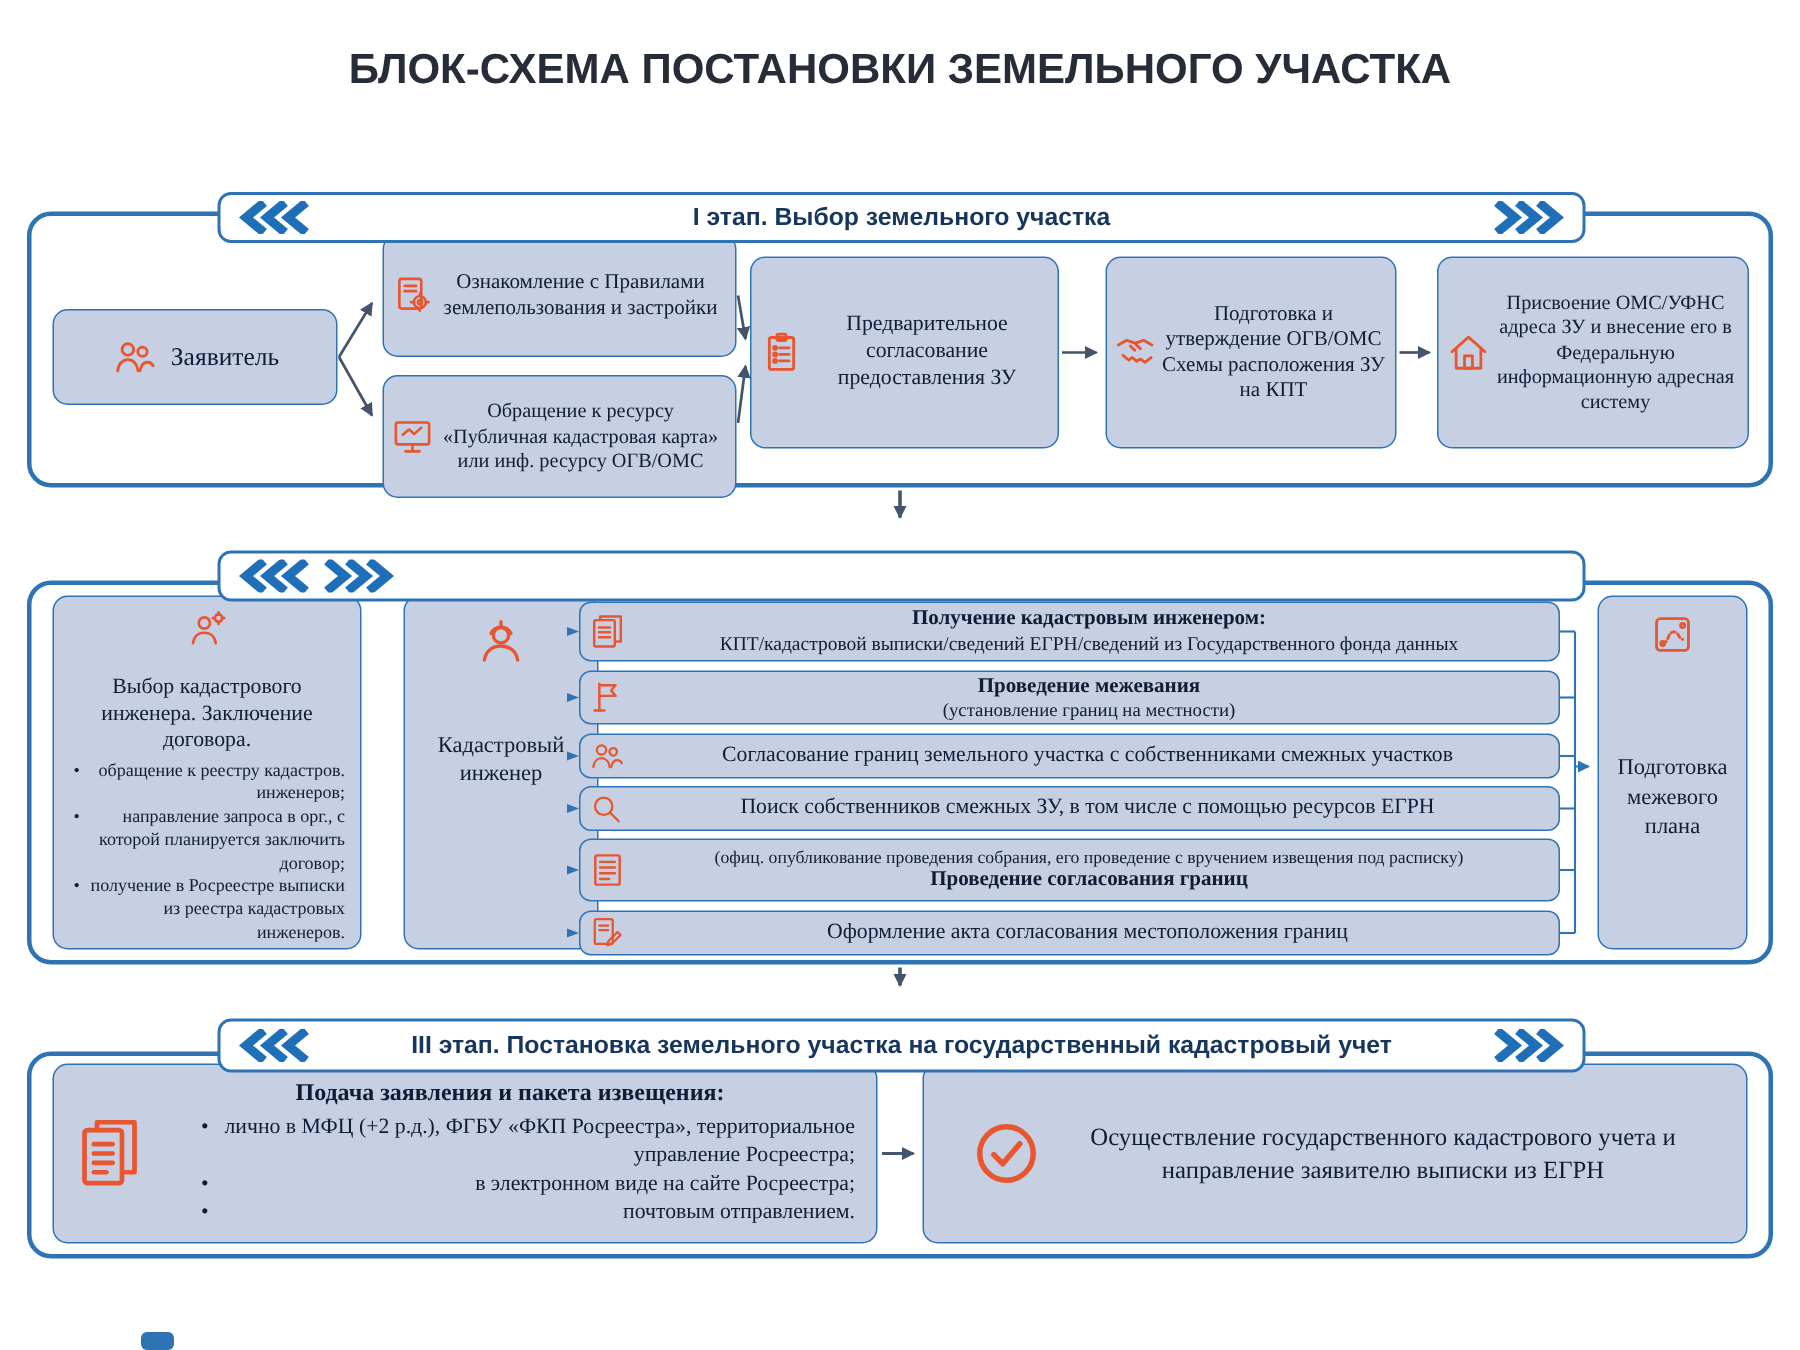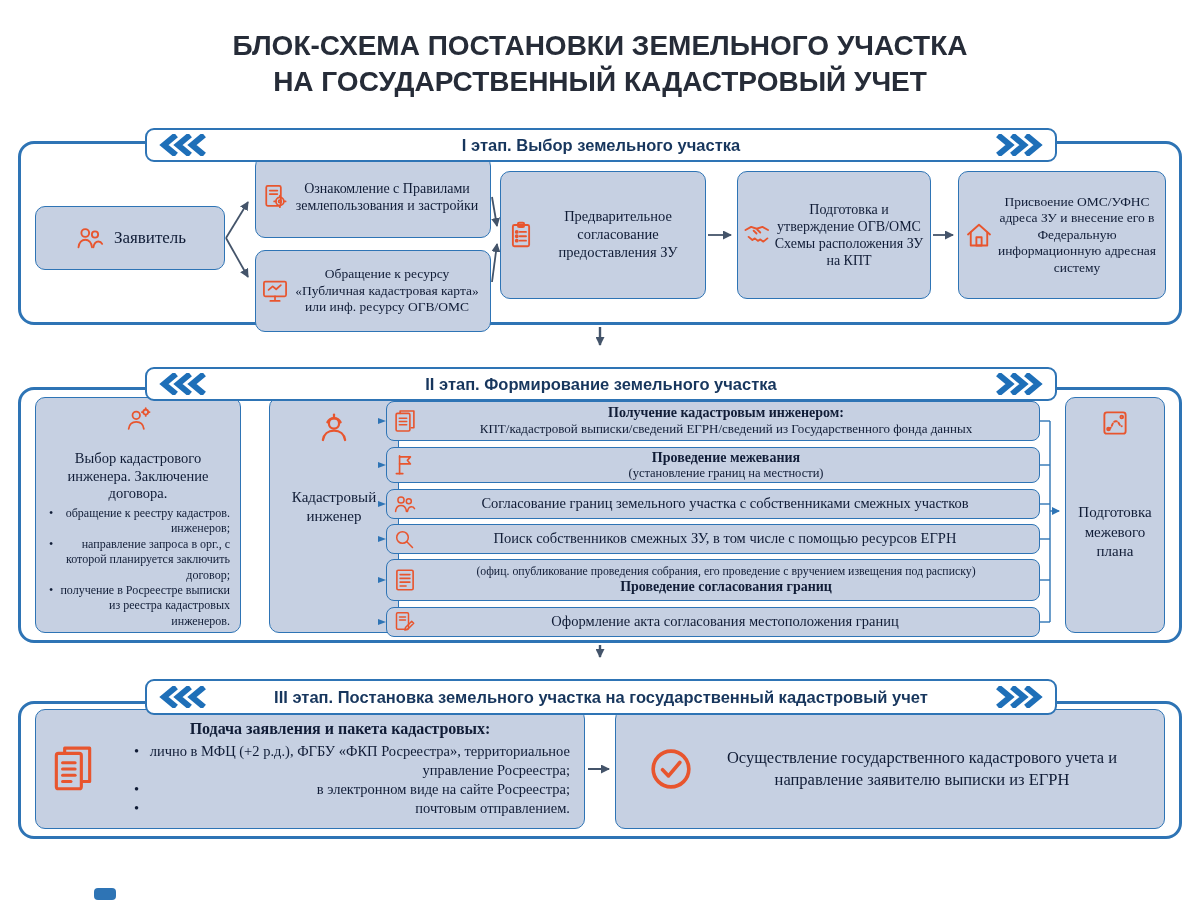--- a/index.html
+++ b/index.html
@@ -159,21 +159,20 @@
       <circle cx="12" cy="12" r="9.3"></circle>
       <path d="M7.6 12.4l3.1 3.2 5.9-7"></path>
     </symbol>
   </defs>
 </svg>
 
 <div>
 
   <div class="title">
     <div>БЛОК-СХЕМА ПОСТАНОВКИ ЗЕМЕЛЬНОГО УЧАСТКА</div>
-    <div>НА ГОСУДАРСТВЕННЫЙ КАДАСТРОВЫЙ УЧЕТ</div>
   </div>
 
   <div class="hdr" style="top:112px">
     <span class="chev">
       <svg width="54" height="22" viewBox="0 0 54 22">
           <g stroke="#1E6FB8" stroke-width="6" fill="none">
             <path d="M19 1L7 11l12 10"></path>
             <path d="M33 1L21 11l12 10"></path>
             <path d="M47 1L35 11l12 10"></path>
           </g>
@@ -250,21 +249,20 @@
   <div class="hdr" style="top:351px">
     <span class="chev">
       <svg width="54" height="22" viewBox="0 0 54 22">
           <g stroke="#1E6FB8" stroke-width="6" fill="none">
             <path d="M19 1L7 11l12 10"></path>
             <path d="M33 1L21 11l12 10"></path>
             <path d="M47 1L35 11l12 10"></path>
           </g>
         </svg>
     </span>
-    <span class="hdr-text">II этап. Формирование земельного участка</span>
     <span class="chev">
       <svg width="54" height="22" viewBox="0 0 54 22">
           <g stroke="#1E6FB8" stroke-width="6" fill="none">
             <path d="M7 1l12 10L7 21"></path>
             <path d="M21 1l12 10-12 10"></path>
             <path d="M35 1l12 10-12 10"></path>
           </g>
         </svg>
     </span>
   </div>
@@ -390,21 +388,21 @@
 
   <div class="stage-body" style="top:701px;height:138px"></div>
 
   <div class="box" style="left:35px;top:709px;width:550px;height:120px;align-items:center;gap:10px;padding:8px 12px">
     <span class="ic">
         <svg class="icon" width="50" height="50" viewBox="0 0 24 24">
           <use href="#i-appdocs"></use>
         </svg>
       </span>
     <span style="flex:1">
-      <div style="font-size:16px;font-weight:700;text-align:center">Подача заявления и пакета кадастровых:</div>
+      <div style="font-size:16px;font-weight:700;text-align:center">Подача заявления и пакета извещения:</div>
       <ul class="bl bl3" style="padding-left:26px;margin-top:4px">
         <li>лично в МФЦ (+2 р.д.), ФГБУ «ФКП Росреестра», территориальное управление Росреестра;</li>
         <li>в электронном виде на сайте Росреестра;</li>
         <li>почтовым отправлением.</li>
       </ul>
     </span>
   </div>
 
   <div class="box" style="left:615px;top:709px;width:550px;height:120px;justify-content:center;gap:18px;padding:10px 16px">
     <span class="ic">

